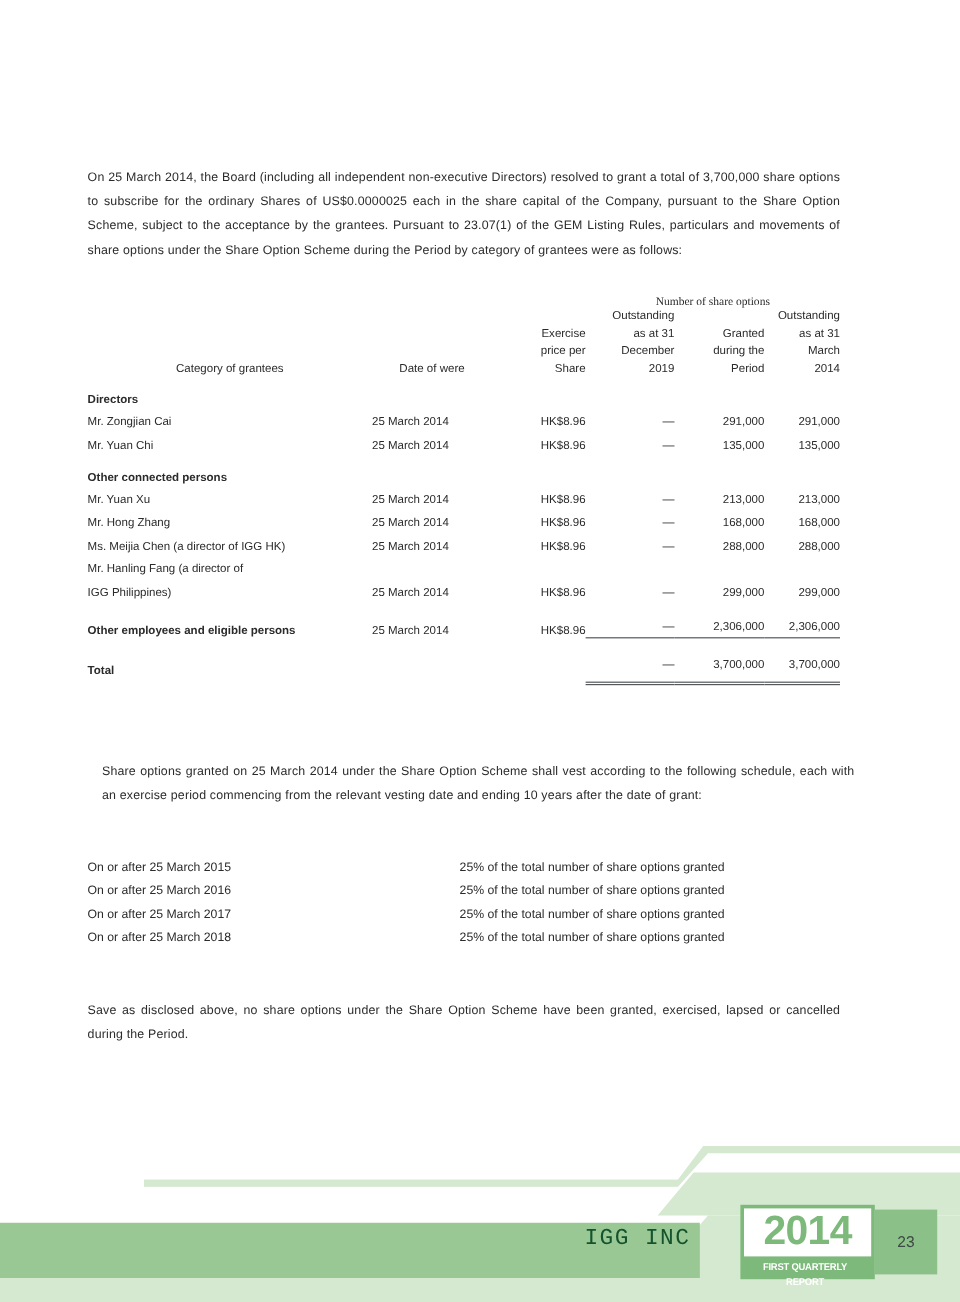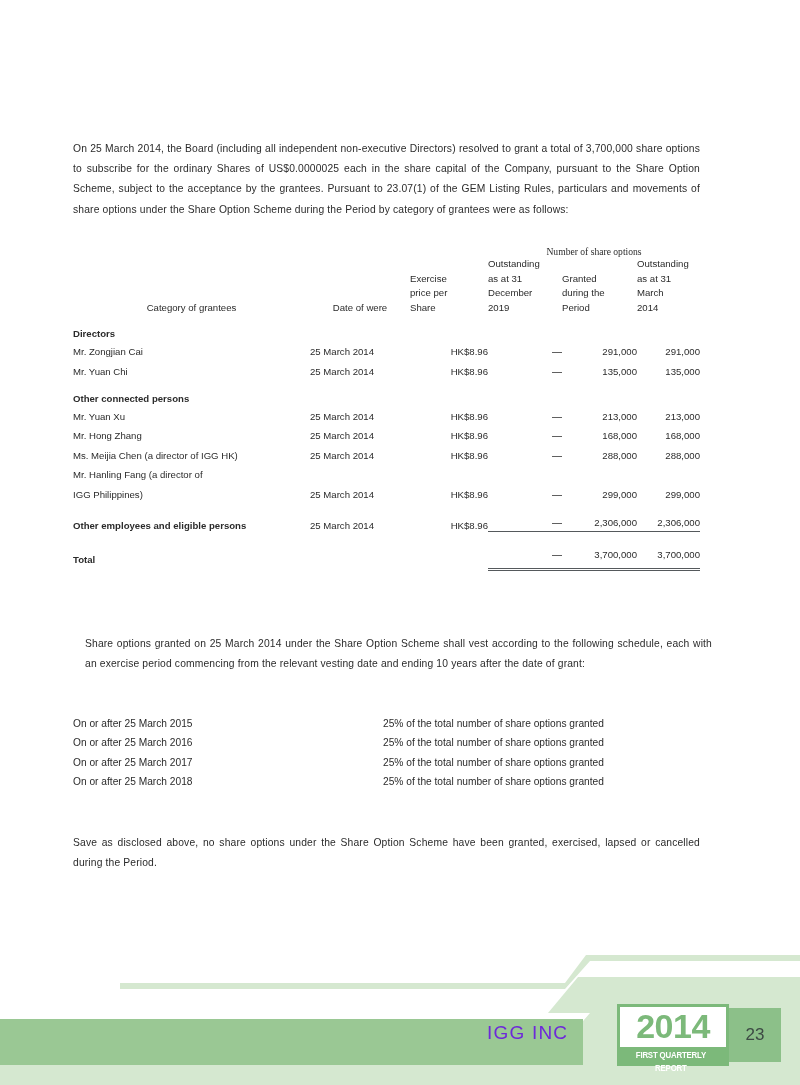--- a/index.html
+++ b/index.html
@@ -55,21 +55,21 @@
     padding-bottom: 9px;
     font-family: Liberation Serif, serif;
   }
   .hdr-cell {
     font-weight: bold;
     font-size: 9.6px;
     line-height: 14.6px;
     padding-bottom: 4px;
   }
   .hdr-cell.left { text-align: center; }
-  .hdr-cell.right { }
+  .hdr-cell.right { text-align: right; }
 
   tr.group-row td {
     font-weight: bold;
     padding-top: 11px;
     padding-bottom: 3px;
   }
   tr.group-row.first td { padding-top: 13px; }
 
   tr.data-row td { line-height: 19.6px; }
   tr.data-row td.c-cat { padding-right: 4px; }
@@ -117,23 +117,23 @@
   table.vest tr.vrow td { line-height: 19.4px; }
 
   
   .footer { position: absolute; left: 0; bottom: 0; width: 800px; height: 150px; }
   .footer svg { display: block; }
 
   .igg-label {
     position: absolute;
     left: 487px;
     top: 1023px;
-    font-family: Liberation Sans, sans-serif;
+    font-family: Liberation Mono, monospace;
     font-size: 19px;
-    color: #6d28d9;
+    color: #14532d;
     letter-spacing: 1.2px;
     line-height: 1;
   }
 
   .logo-box {
     position: absolute;
     left: 617px;
     top: 1004px;
     width: 112px;
     height: 62px;
@@ -167,21 +167,21 @@
     transform-origin: left center;
   }
   .page-num {
     position: absolute;
     left: 729px;
     top: 1008px;
     width: 52px;
     height: 54px;
     background: #8cc089;
     color: #3d4a44;
-    font-size: 17px;
+    font-size: 13px;
     line-height: 54px;
     text-align: center;
   }
 </style>
 </head>
 <body>
 
 <div class="page">
 
   <div class="content">

